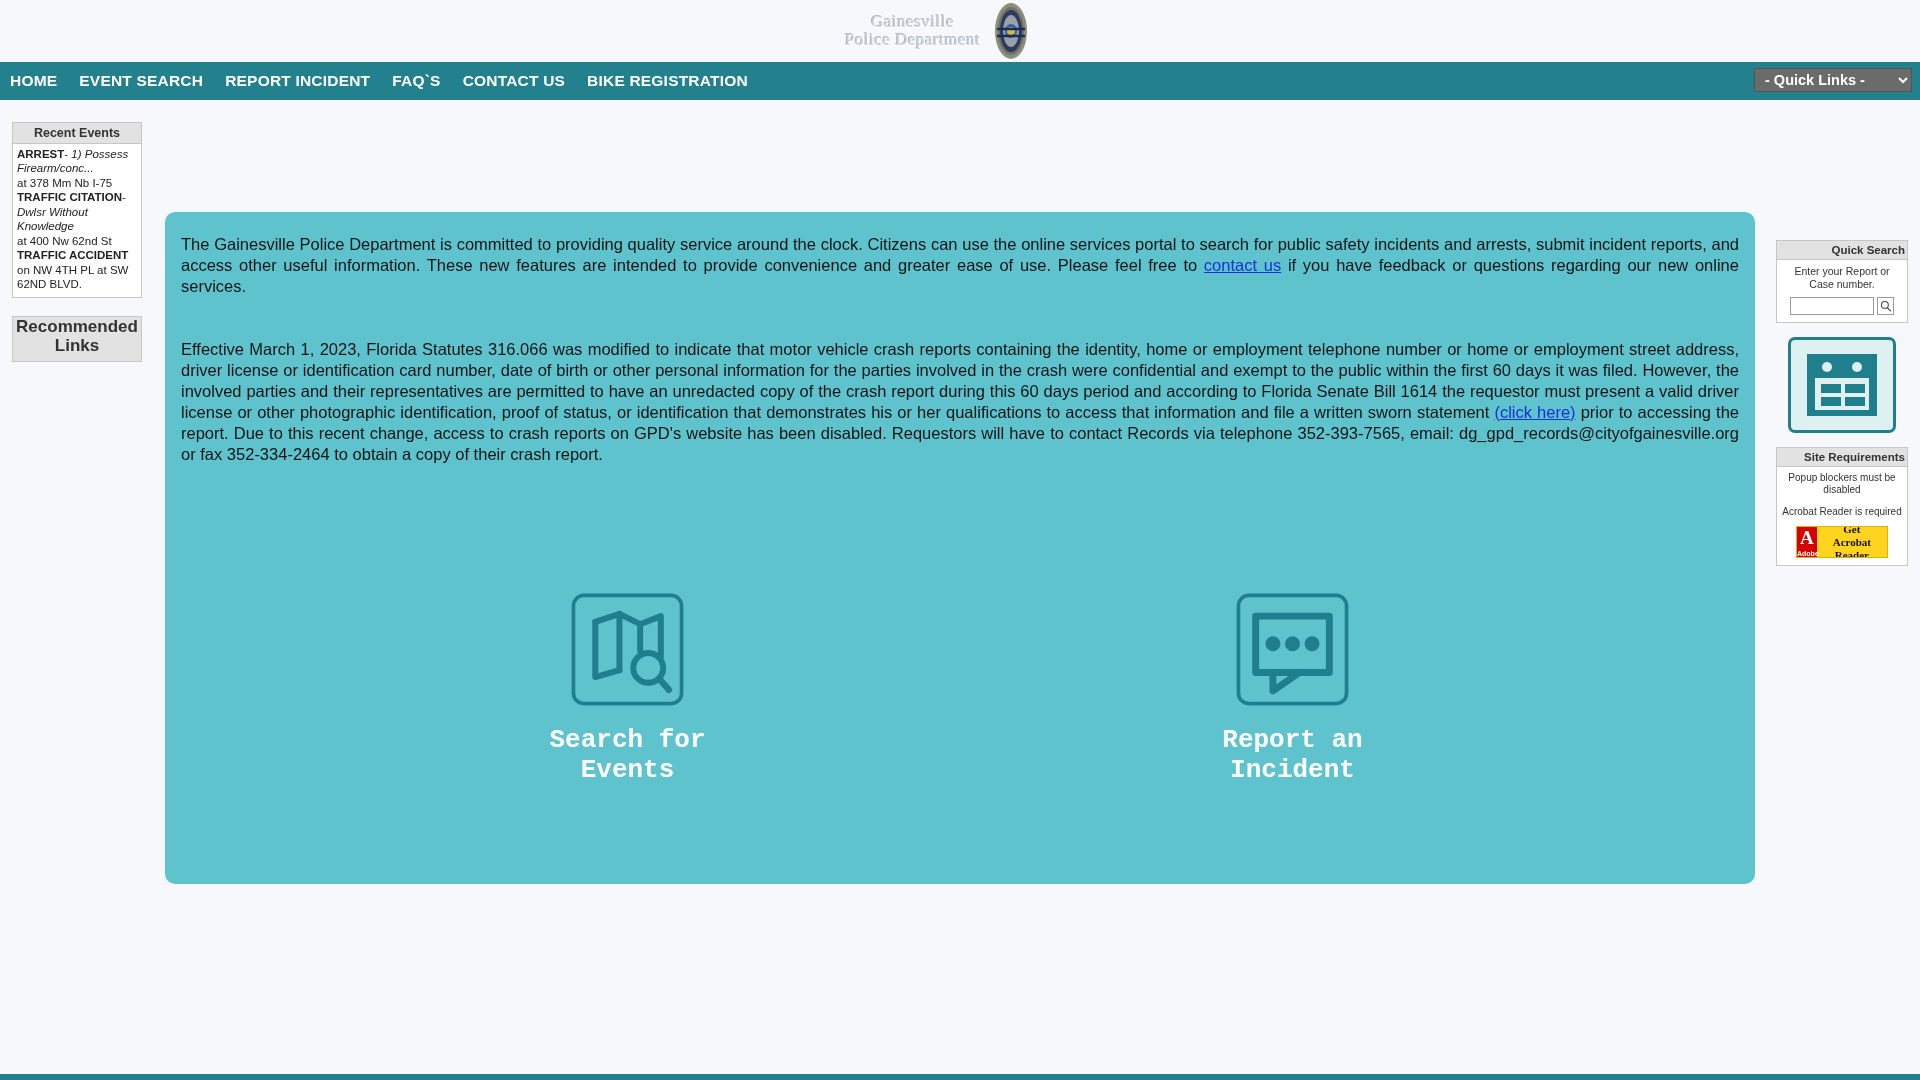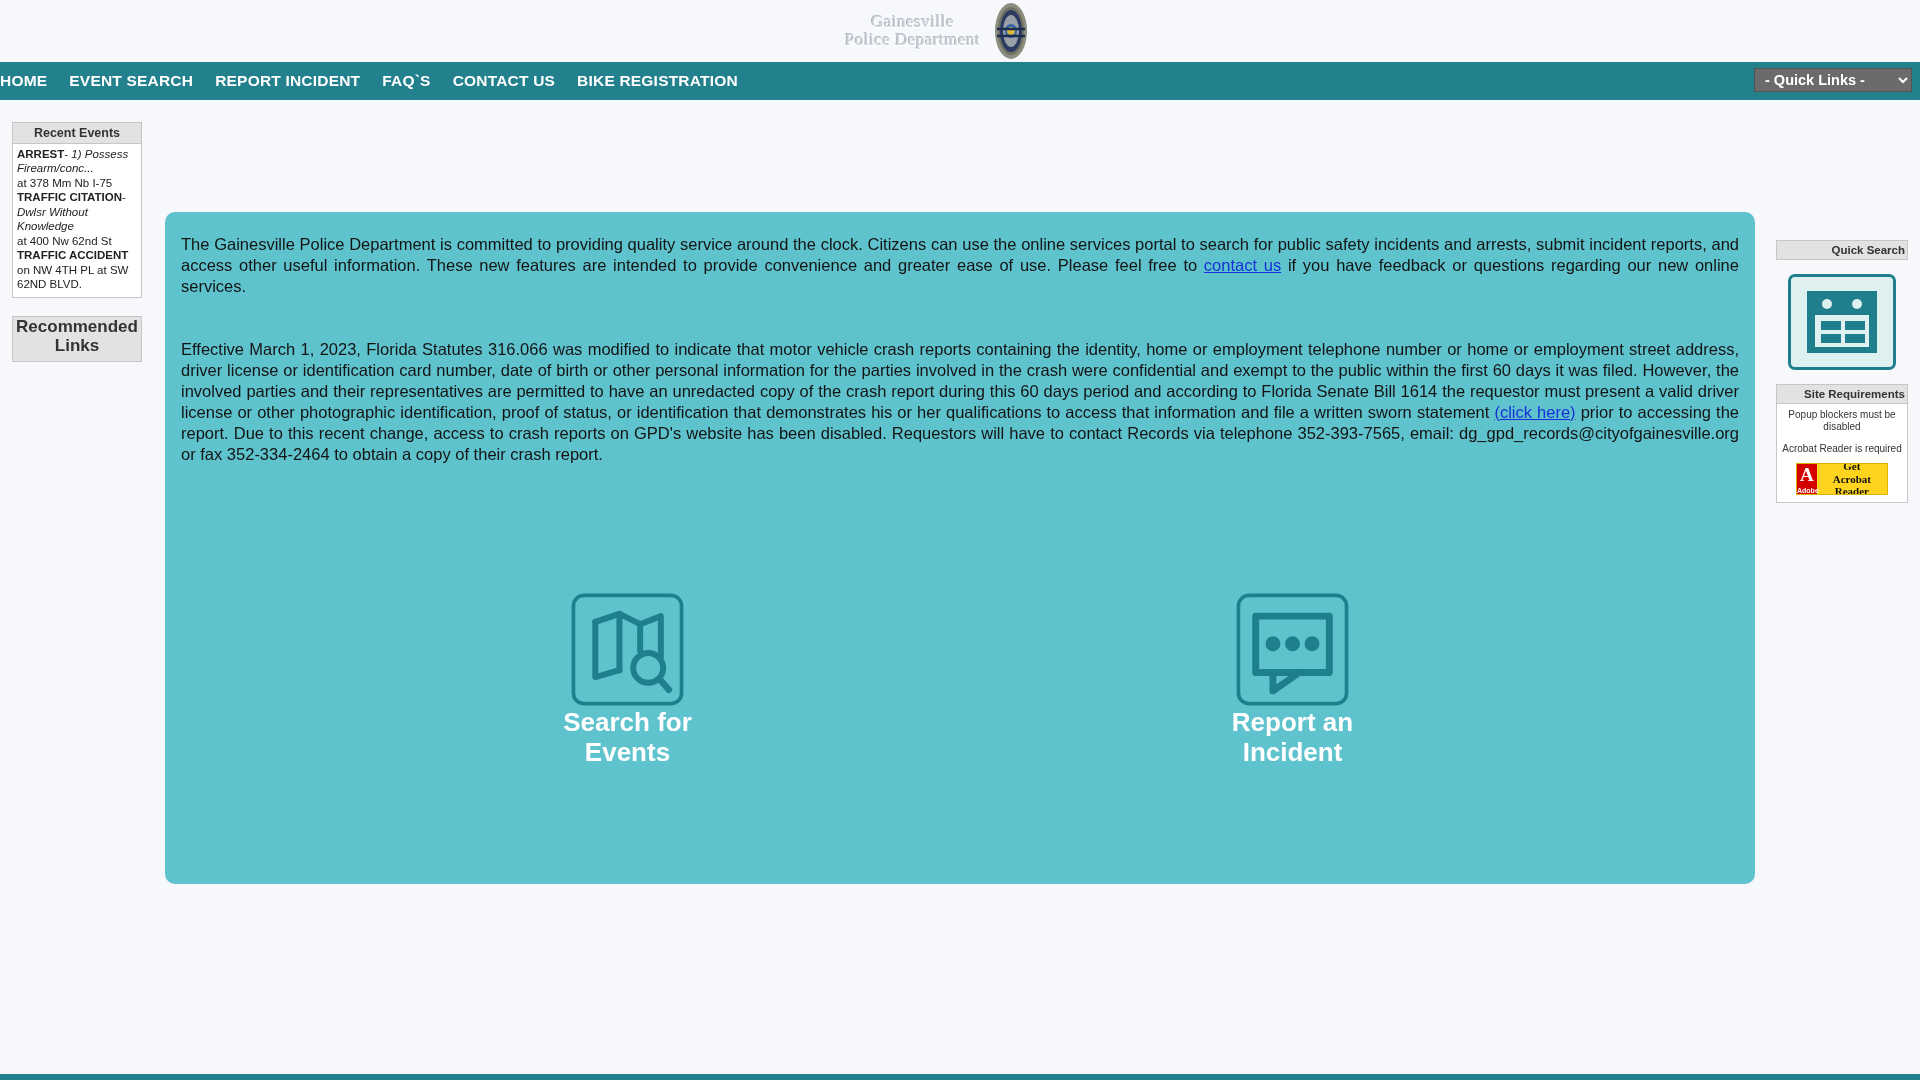--- a/index.html
+++ b/index.html
@@ -43,21 +43,21 @@
   }
   .nav-item {
     color: #ffffff;
     font-weight: bold;
     font-size: 15.5px;
     letter-spacing: .2px;
     padding: 0 11px;
     cursor: pointer;
     white-space: nowrap;
   }
-  .nav-item:first-child { padding-left: 0; }
+  .nav-item:first-child { padding-left: 10px; }
   #quick-links-select {
     position: absolute; right: 8px; top: 6px;
     width: 158px; height: 24px;
     background: #6b6b6b;
     color: #ffffff;
     border: 1px solid #545454;
     font-size: 14.5px; font-weight: bold;
     font-family: "Liberation Sans", sans-serif;
     padding-left: 6px;
     cursor: pointer;
@@ -141,27 +141,28 @@
     left: 0; right: 0; top: 380px;
     display: flex;
     justify-content: space-around;
     padding: 0 130px;
   }
   .action-tile {
     display: flex; flex-direction: column; align-items: center;
     cursor: pointer; width: 300px;
   }
   .action-label {
-    margin-top: 0;
+    margin-top: 18px;
     color: #ffffff;
     font-size: 26px;
     font-weight: bold;
     text-align: center;
     line-height: 1.17;
     white-space: pre-line;
+    font-family: Liberation Mono, monospace;
   }
 
   
   #right-col {
     position: absolute; left: 1776px; top: 140px;
     width: 132px;
   }
   .r-panel { margin-bottom: 14px; }
   .r-head {
     background: #e2e2e2;
@@ -344,20 +345,32 @@
         <div class="action-label">Report an
 Incident</div>
       </div>
     </div>
   </div>
 
   <div id="right-col">
 
     <div class="r-panel">
       <div class="r-head">Quick Search</div>
+      <div class="r-body">
+        <div id="qs-hint">Enter your Report or Case number.</div>
+        <div id="qs-row">
+          <input id="quick-search-input" type="text" value="" style="">
+          <button id="quick-search-button">
+            <svg width="12" height="12" viewBox="0 0 16 16">
+              <circle cx="6.5" cy="6.5" r="4.6" fill="none" stroke="#444" stroke-width="1.4"></circle>
+              <path d="M10 10.4 L14 14.4" stroke="#444" stroke-width="1.6" stroke-linecap="round"></path>
+            </svg>
+          </button>
+        </div>
+      </div>
     </div>
 
     <div class="r-panel">
       <div id="calendar-card">
         <svg width="78" height="70" viewBox="0 0 78 70">
           <rect x="4" y="4" width="70" height="62" fill="#1f7f8c"></rect>
           <circle cx="24" cy="17" r="5" fill="#dff0f0"></circle>
           <circle cx="54" cy="17" r="5" fill="#dff0f0"></circle>
           <rect x="12" y="28" width="54" height="32" fill="#dff0f0"></rect>
           <rect x="18" y="34" width="20" height="9" fill="#1f7f8c"></rect>

